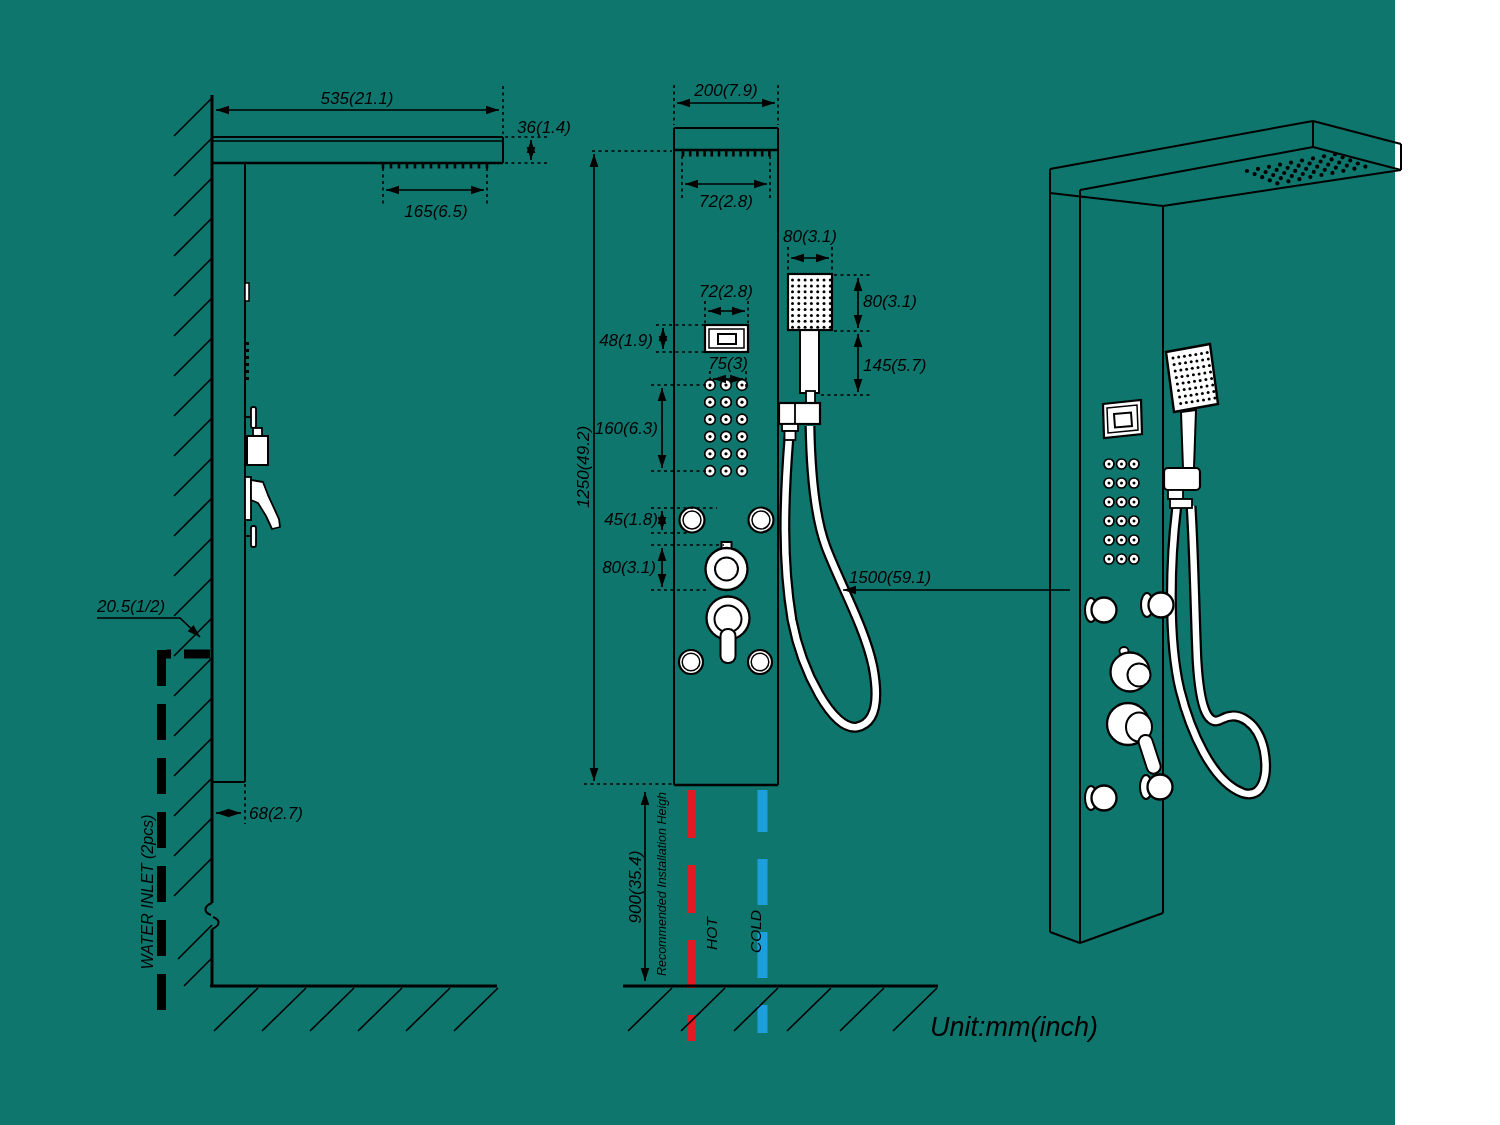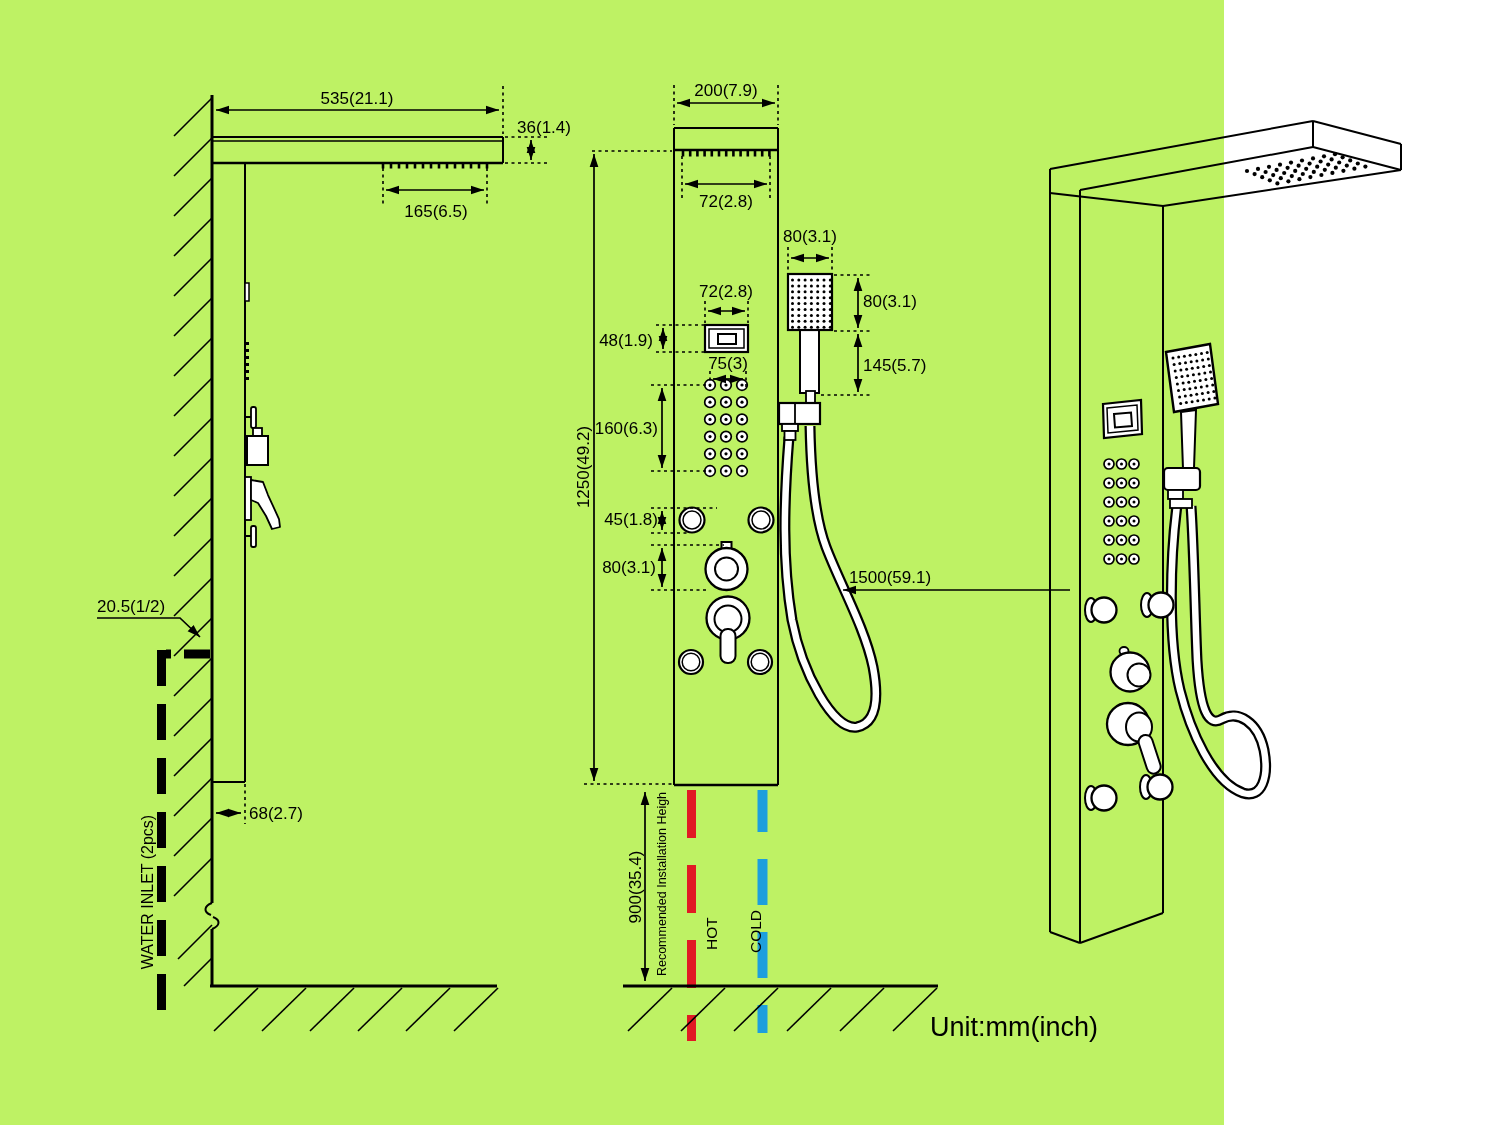--- a/index.html
+++ b/index.html
@@ -1,16 +1,16 @@
 <!DOCTYPE html>
 <html><head>
 <meta charset="utf-8">
 <style>
   html,body{margin:0;padding:0;background:#fff;}
-  .page{width:1224px;height:1125px;position:relative;background:#bef264;}
+  .page{width:1395px;height:1125px;position:relative;background:#0f766e;font-style:italic;}
   svg{display:block;}
   text{font-family:"Liberation Sans","DejaVu Sans",sans-serif;fill:#000;}
   .t17{font-size:17px;}
   .t13{font-size:12.5px;}
   .t15{font-size:15.5px;}
   .t16{font-size:16px;}
   .t27{font-size:27px;}
   .sol{stroke:#000;fill:none;}
   .wfill{fill:#fff;stroke:#000;}
   .dim{stroke:#000;stroke-width:1.7;fill:none;marker-start:url(#ah);marker-end:url(#ah);}

